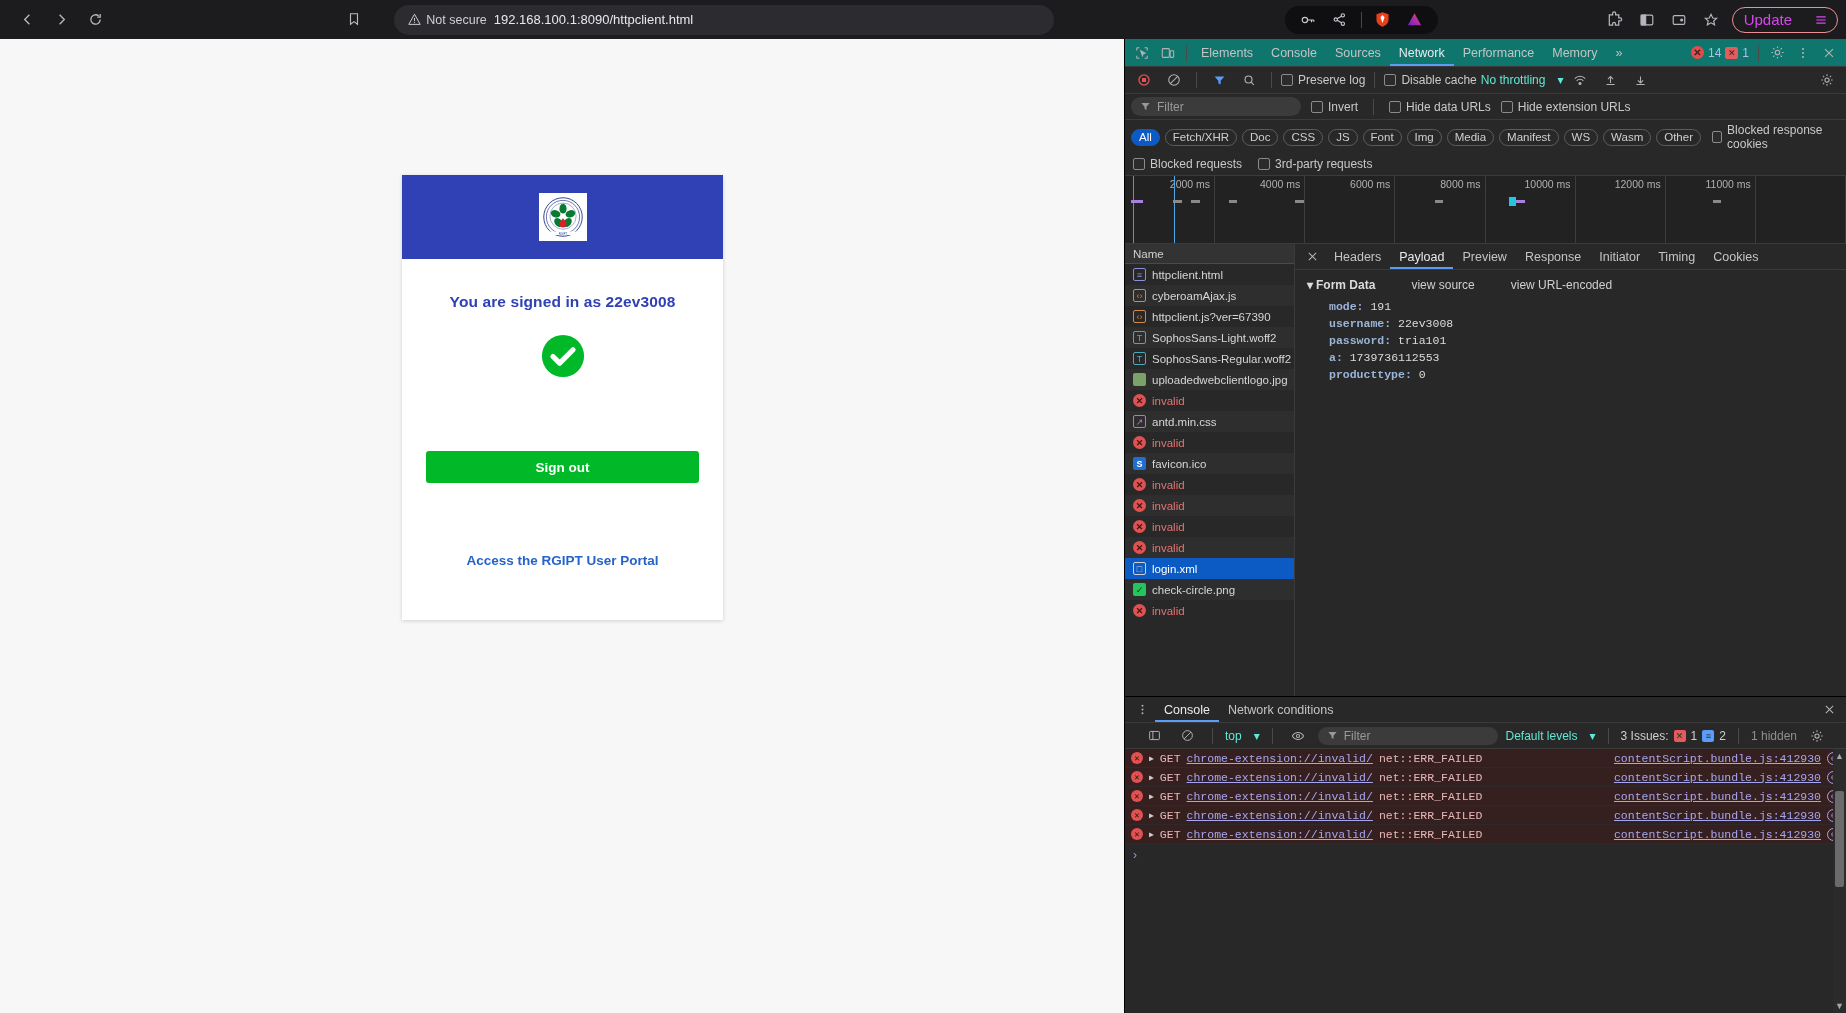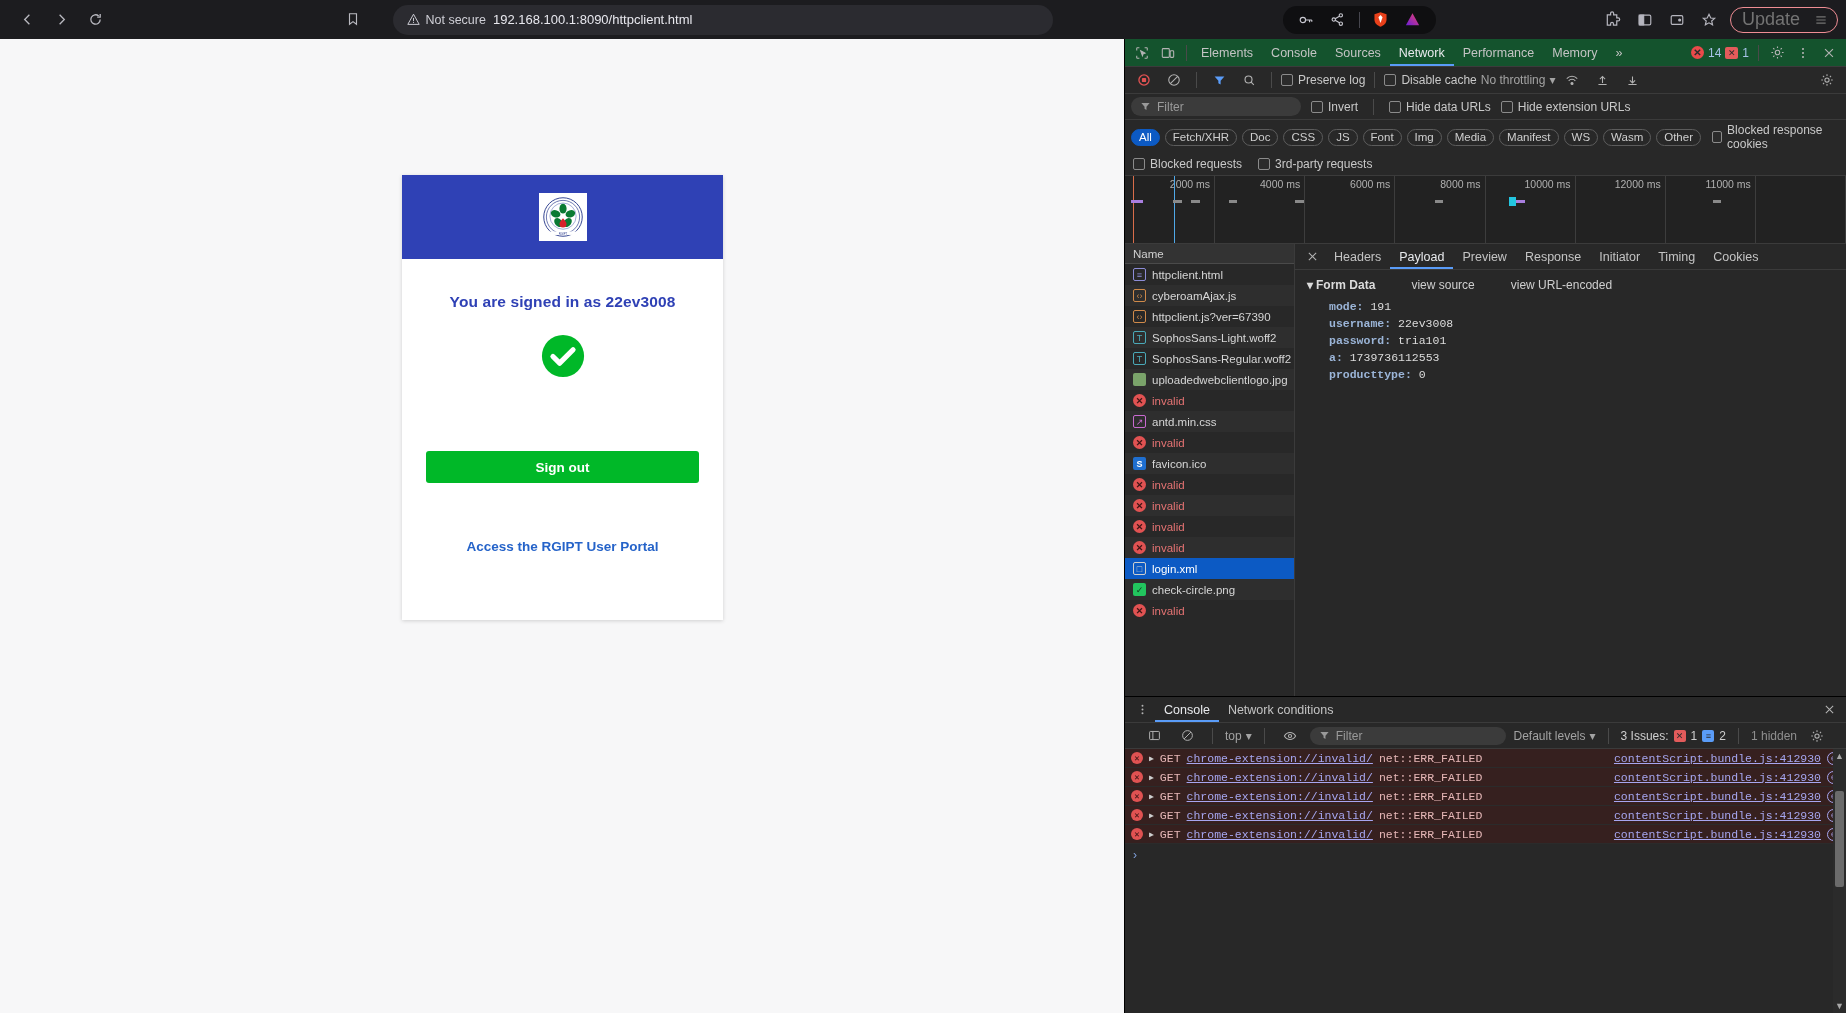--- a/index.html
+++ b/index.html
@@ -33,23 +33,23 @@
   .omni-url { color: #e8e8ee; font-size: 13px; white-space: nowrap; }
   .right-chrome { display: flex; align-items: center; gap: 2px; }
   .chip-group {
     display: flex; align-items: center; gap: 10px; background: #0f0f11;
     border-radius: 16px; padding: 3px 12px; margin-right: 160px;
   }
   .cicon { width: 22px; height: 22px; display: flex; align-items: center; justify-content: center; color: #c9c9d1; }
   .sep-v { width: 1px; height: 16px; background: #46464e; }
   .tb-icon { width: 30px; height: 30px; display: flex; align-items: center; justify-content: center; color: #b6b6bf; }
   .update-btn {
-    display: flex; align-items: center; gap: 14px; border: 1px solid #ef8d94;
-    color: #737373; border-radius: 14px; height: 26px; padding: 0 9px 0 11px;
-    font-size: 18px; margin-left: 4px;
+    display: flex; align-items: center; gap: 22px; border: 1px solid #ef8d94;
+    color: #d946ef; border-radius: 14px; height: 26px; padding: 0 9px 0 11px;
+    font-size: 15px; margin-left: 4px;
   }
 
   
   .body-split { flex: 1; display: flex; min-height: 0; }
   .viewport { width: 1124px; background: #f7f7f8; position: relative; flex: 0 0 1124px; }
 
   
   .card {
     position: absolute; left: 402px; top: 136px; width: 321px; height: 445px;
     background: #ffffff; box-shadow: 0 1px 4px rgba(0,0,0,.16);
@@ -60,31 +60,31 @@
   .logo-box { width: 48px; height: 48px; background: #fff; display: flex; align-items: center; justify-content: center; }
   .card-body { padding: 34px 24px 0; text-align: center; }
   .signed-text { color: #2f41b5; font-size: 15.5px; font-weight: bold; letter-spacing: .1px; }
   .check-wrap { margin-top: 22px; display: flex; justify-content: center; }
   .signout-btn {
     margin: 72px auto 0; display: block; width: 100%; height: 32px; background: #00b828;
     color: #fff; border: none; border-radius: 3px; font-size: 13.5px; font-weight: bold;
     font-family: "Liberation Sans", sans-serif; cursor: pointer;
   }
   .portal-link {
-    display: block; margin-top: 56px; color: #2563c9; font-size: 13.5px;
+    display: block; margin-top: 70px; color: #2563c9; font-size: 13.5px;
     font-weight: bold; text-decoration: none;
   }
 
   
   .devtools {
     flex: 1; background: #282828; display: flex; flex-direction: column;
     border-left: 1px solid #000; min-width: 0; color: #c9c9c9; font-size: 12px;
   }
   .dt-tabbar {
-    height: 28px; background: #14532d; display: flex; align-items: center;
+    height: 28px; background: #0f766e; display: flex; align-items: center;
     padding: 0 4px; border-bottom: 1px solid #3b3b3b; flex: 0 0 28px;
   }
   .dt-ic { width: 26px; height: 24px; display: flex; align-items: center; justify-content: center; color: #b3b3b3; }
   .dt-div { width: 1px; height: 16px; background: #4a4a4a; margin: 0 5px; }
   .dt-tab {
     padding: 0 9px; height: 27px; display: flex; align-items: center; color: #c4c4c4;
     font-size: 12.5px; white-space: nowrap;
   }
   .dt-tab.active { color: #e8eaed; box-shadow: inset 0 -2px 0 #5a9cf8; }
   .dt-spacer { flex: 1; }
@@ -98,21 +98,21 @@
     font-size: 9px; display: flex; align-items: center; justify-content: center;
   }
   .cnt { color: #a7c3e8; font-size: 12px; }
 
   .dt-toolbar {
     height: 27px; display: flex; align-items: center; padding: 0 6px; gap: 4px;
     border-bottom: 1px solid #3b3b3b; flex: 0 0 27px;
   }
   .chk { display: flex; align-items: center; gap: 5px; color: #c9c9c9; font-size: 12px; }
   .chk .box { width: 12px; height: 12px; border: 1px solid #8b8b8b; border-radius: 2px; background: #2b2b2b; }
-  .throttle { display: flex; align-items: center; gap: 4px; color: #a3a3a3; font-size: 12px; }
+  .throttle { display: flex; align-items: center; gap: 12px; color: #5eead4; font-size: 12px; }
 
   .dt-filterbar {
     display: flex; align-items: center; padding: 3px 6px; gap: 10px;
     border-bottom: 1px solid #3b3b3b; flex: 0 0 25px;
   }
   .filter-input {
     background: #3b3b3b; border-radius: 11px; height: 19px; width: 170px;
     display: flex; align-items: center; gap: 6px; padding: 0 9px; color: #9a9a9a; font-size: 12px;
   }
   .dt-typebar {

